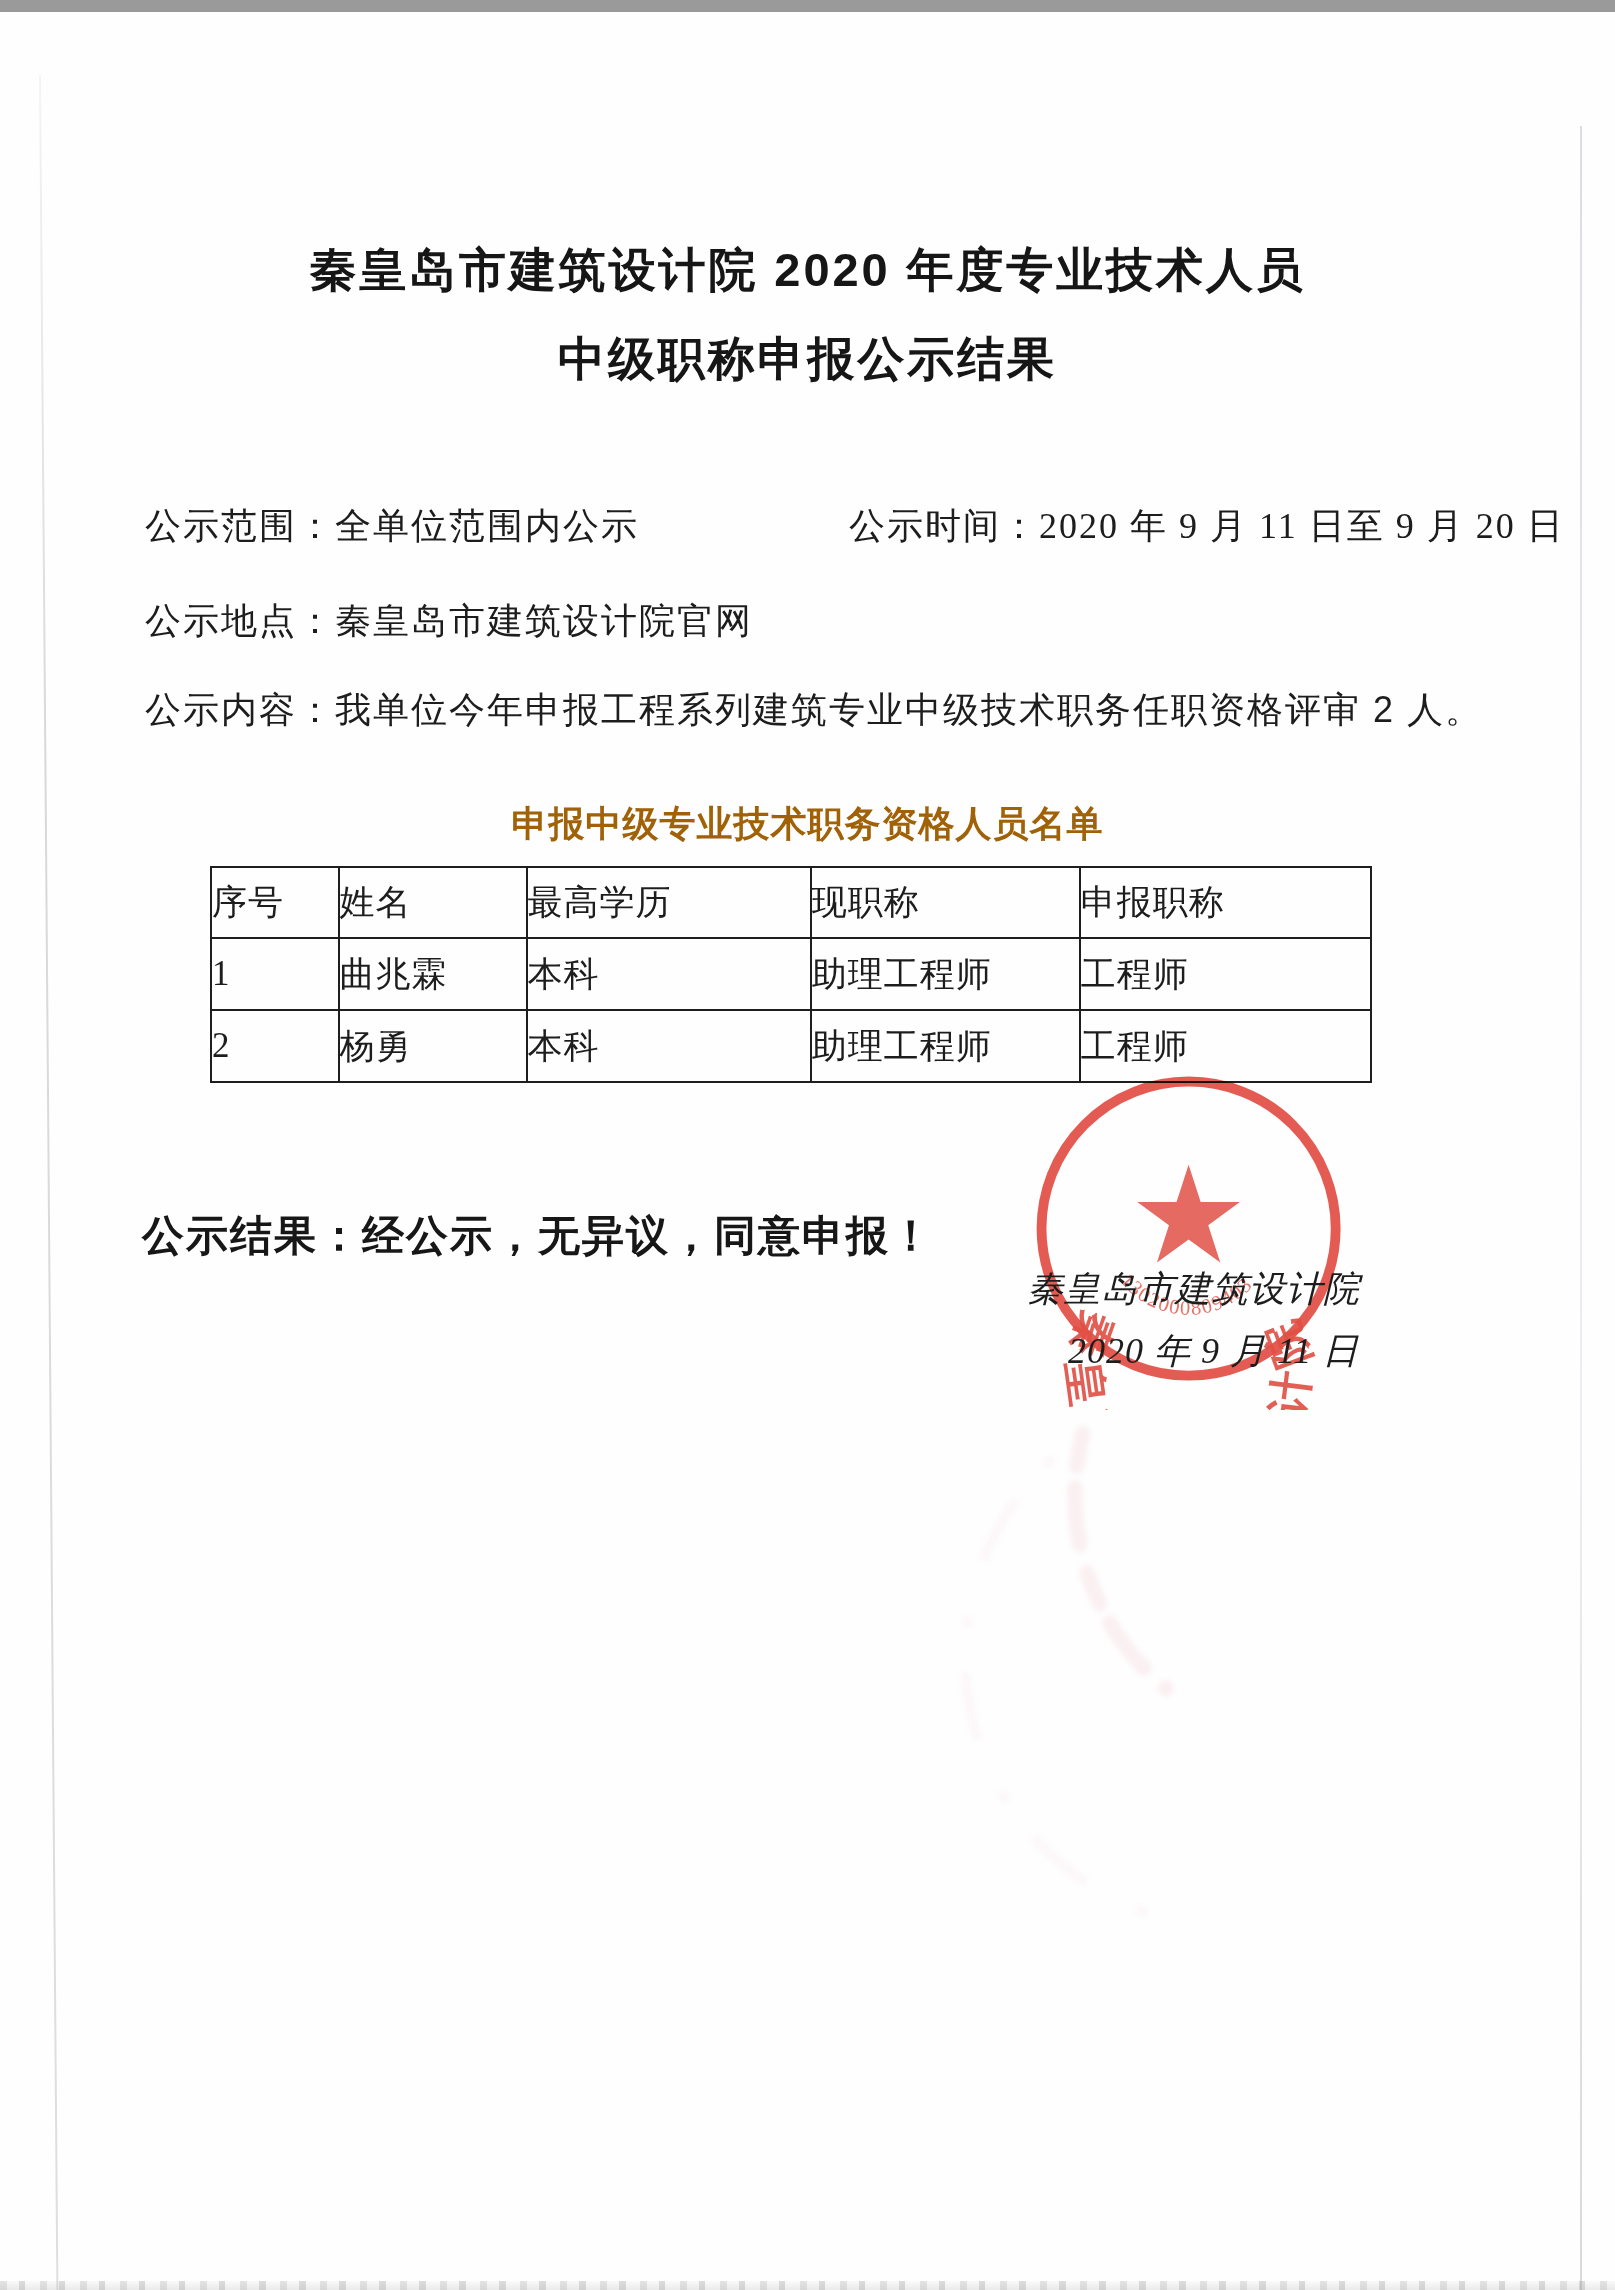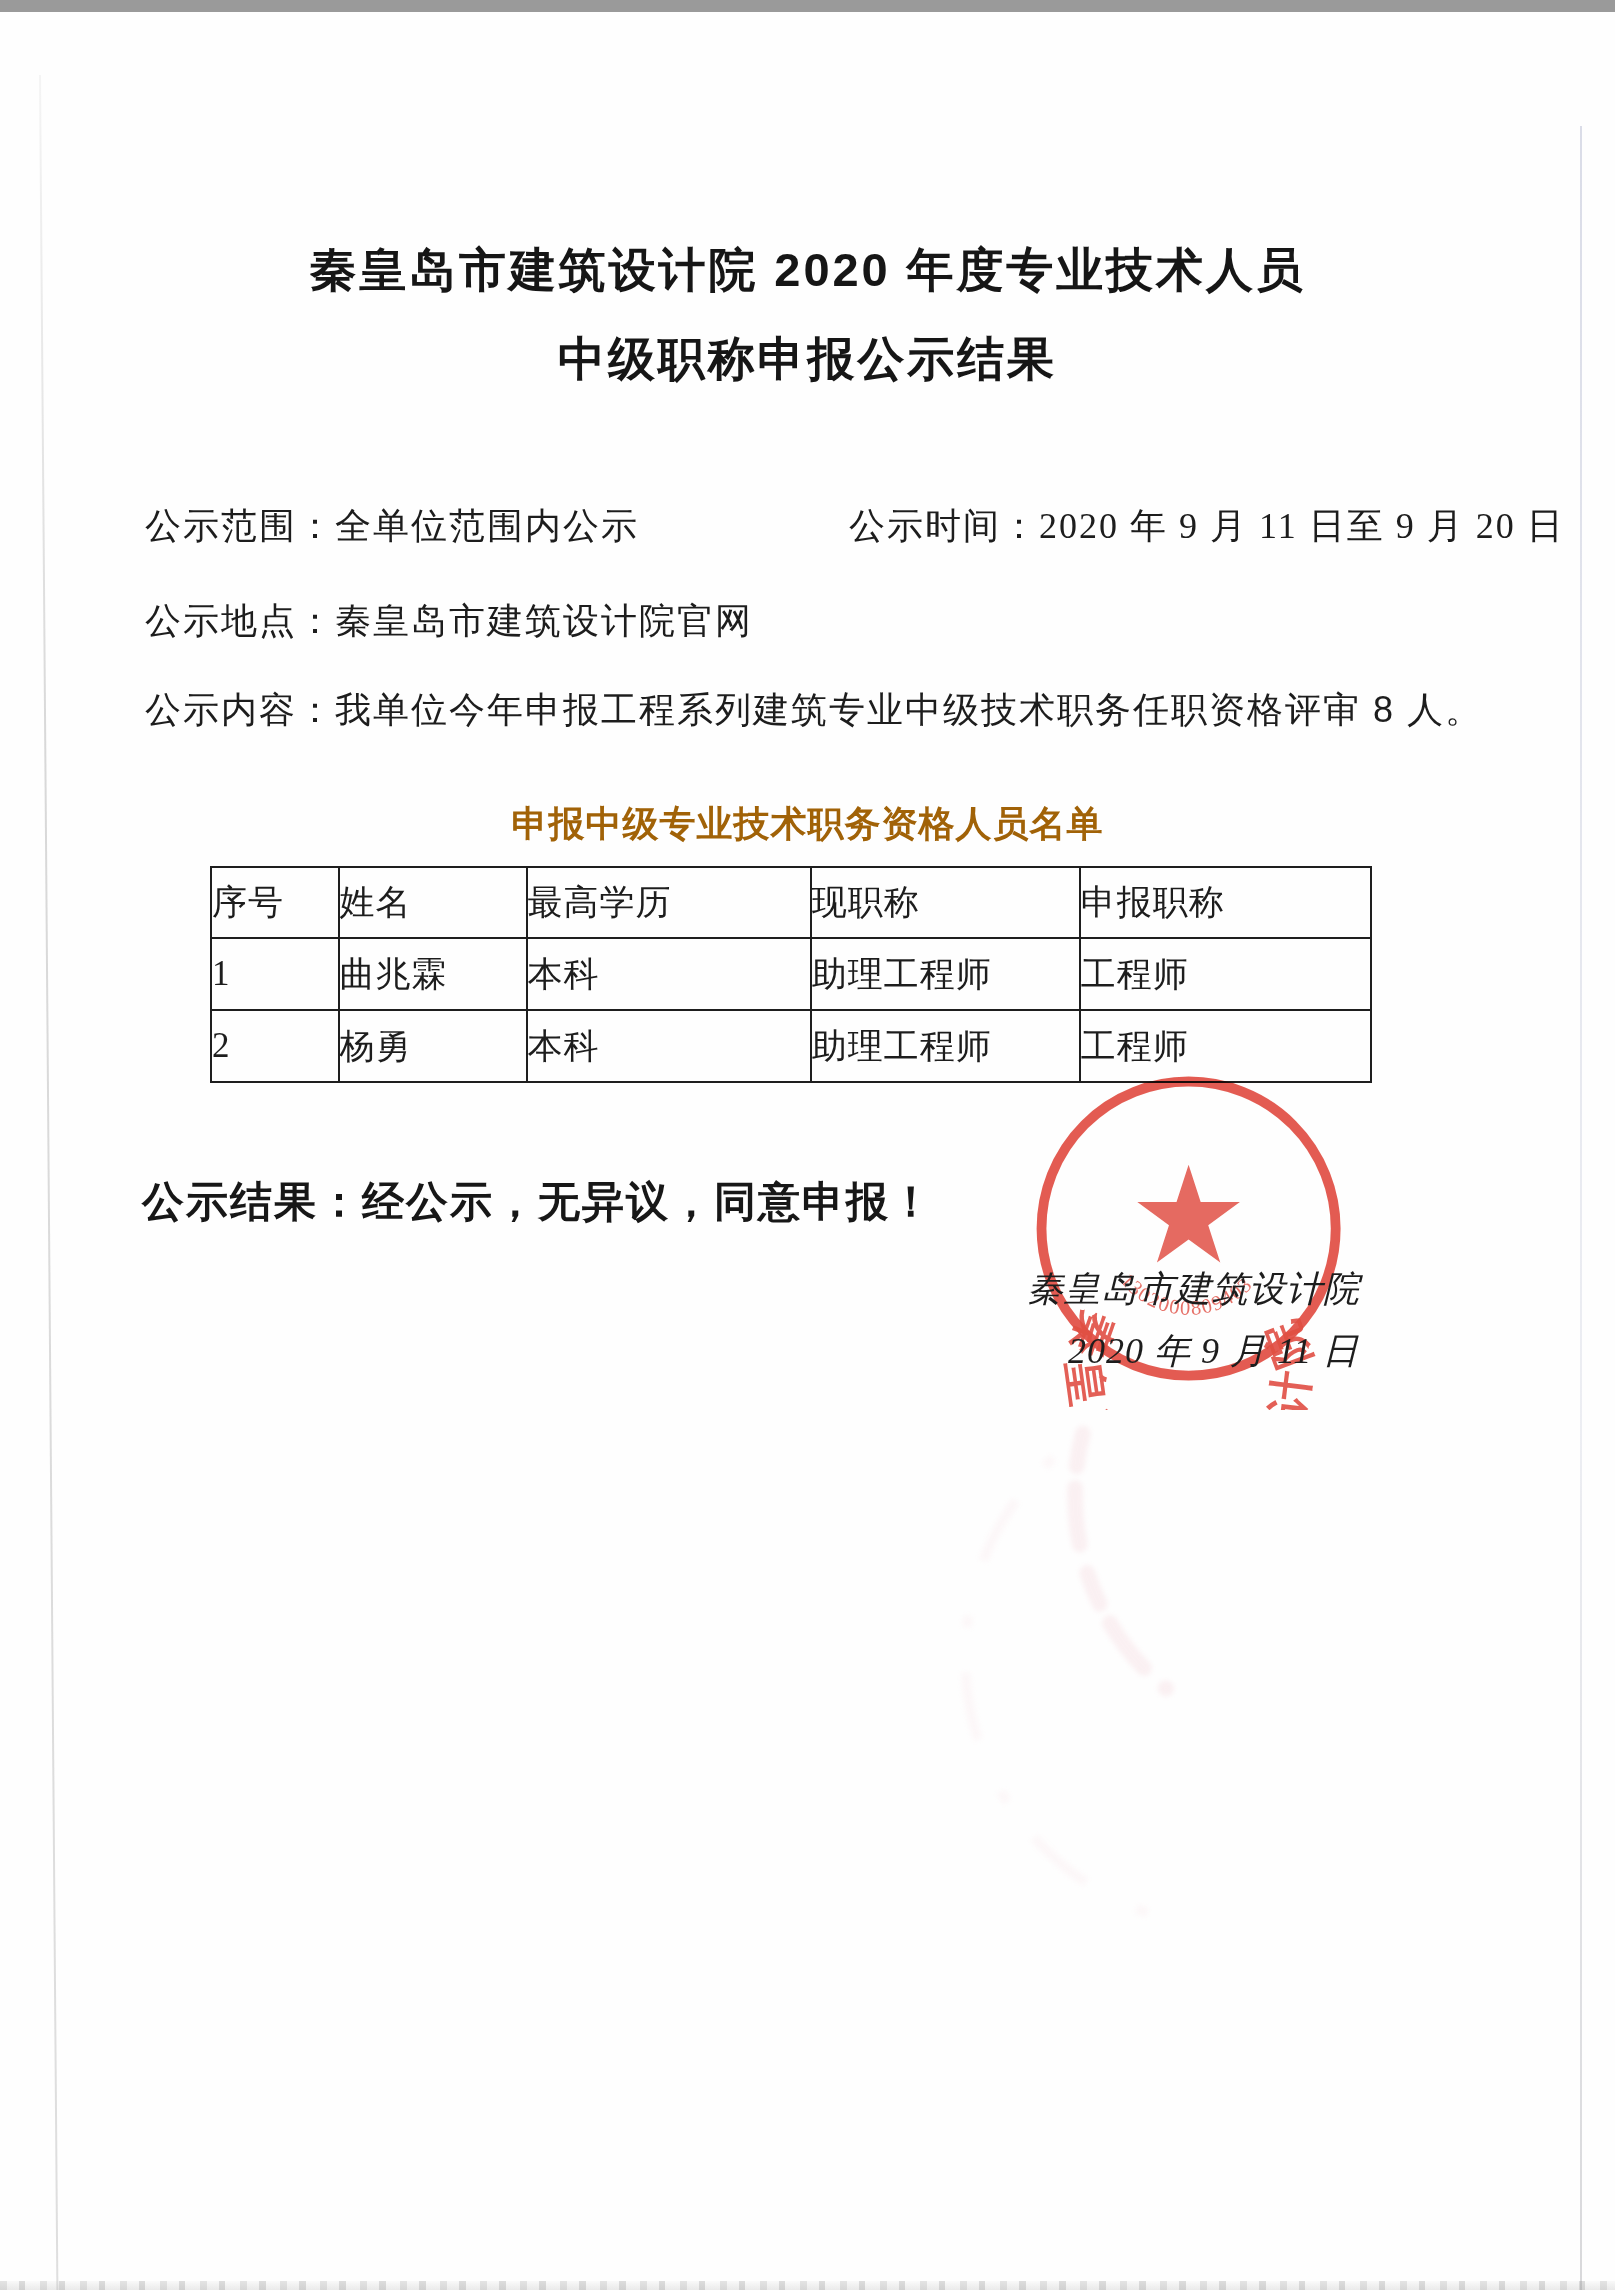--- a/index.html
+++ b/index.html
@@ -65,21 +65,21 @@
   </div>
 
   <div class="abs ctr title" style="top:316px;">中级职称申报公示结果</div>
   <div class="abs bodyline" style="left:849px;top:490px;">
     <span>公示时间：</span><span class="serifnum">2020 年 9 月 11 日至 9 月 20 日</span>
   </div>
   <div class="abs bodyline" style="left:145px;top:585px;">
     <span>公示地点：</span><span>秦皇岛市建筑设计院官网</span>
   </div>
   <div class="abs bodyline" style="left:145px;top:674px;">
-    <span>公示内容：</span><span>我单位今年申报工程系列建筑专业中级技术职务任职资格评审 8 人。</span>
+    <span>公示内容：</span><span>我单位今年申报工程系列建筑专业中级技术职务任职资格评审 2 人。</span>
   </div>
 
   <div class="abs ctr caption" style="top:788px;">申报中级专业技术职务资格人员名单</div>
 
   <table class="roster abs" style="left:210px;top:854px;">
     <colgroup>
       <col style="width:11%">
         <col style="width:16.2%">
         <col style="width:24.5%">
         <col style="width:23.2%">
@@ -103,21 +103,21 @@
     <tr style="height:72px;">
       <td class="num">2</td>
       <td>杨勇</td>
       <td>本科</td>
       <td>助理工程师</td>
       <td>工程师</td>
     </tr>
   </tbody>
     </table>
 
-  <div class="abs result" style="left:142px;top:1162px;">公示结果：经公示，无异议，同意申报！</div>
+  <div class="abs result" style="left:142px;top:1196px;">公示结果：经公示，无异议，同意申报！</div>
 
   <svg class="abs stamp-wrap" viewBox="0 0 360 360">
     <defs>
       <filter id="inkblur" x="-10%" y="-10%" width="120%" height="120%">
         <feGaussianBlur stdDeviation="0.8"></feGaussianBlur>
       </filter>
       <path id="arcTop" d="M 79.7,249.5 A 121,121 0 1 0 270.3,249.5" fill="none"></path>
       <path id="arcBottom" d="M 100.4,221.6 A 88,88 0 0 0 249.6,221.6" fill="none"></path>
     </defs>
     <g filter="url(#inkblur)">

